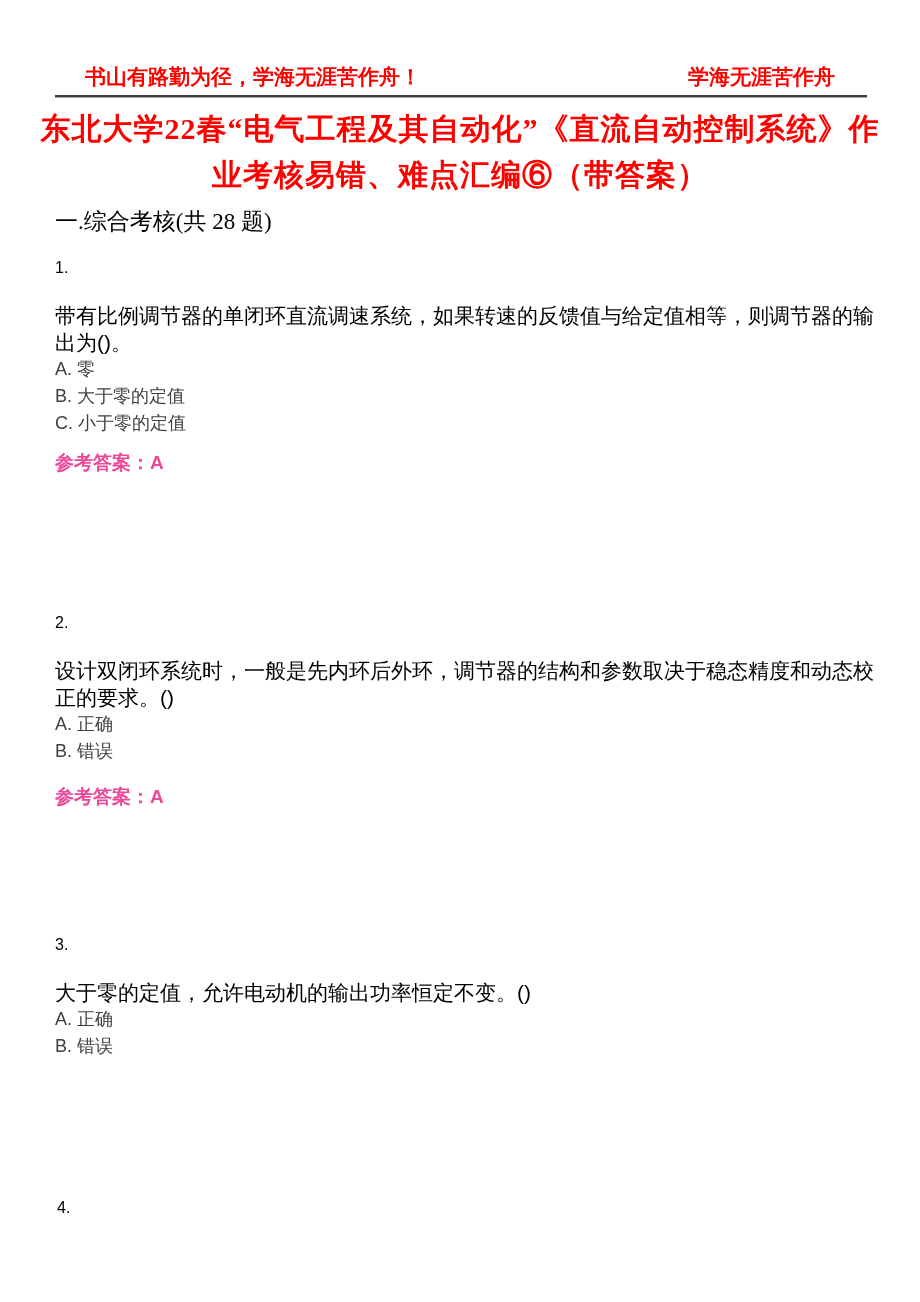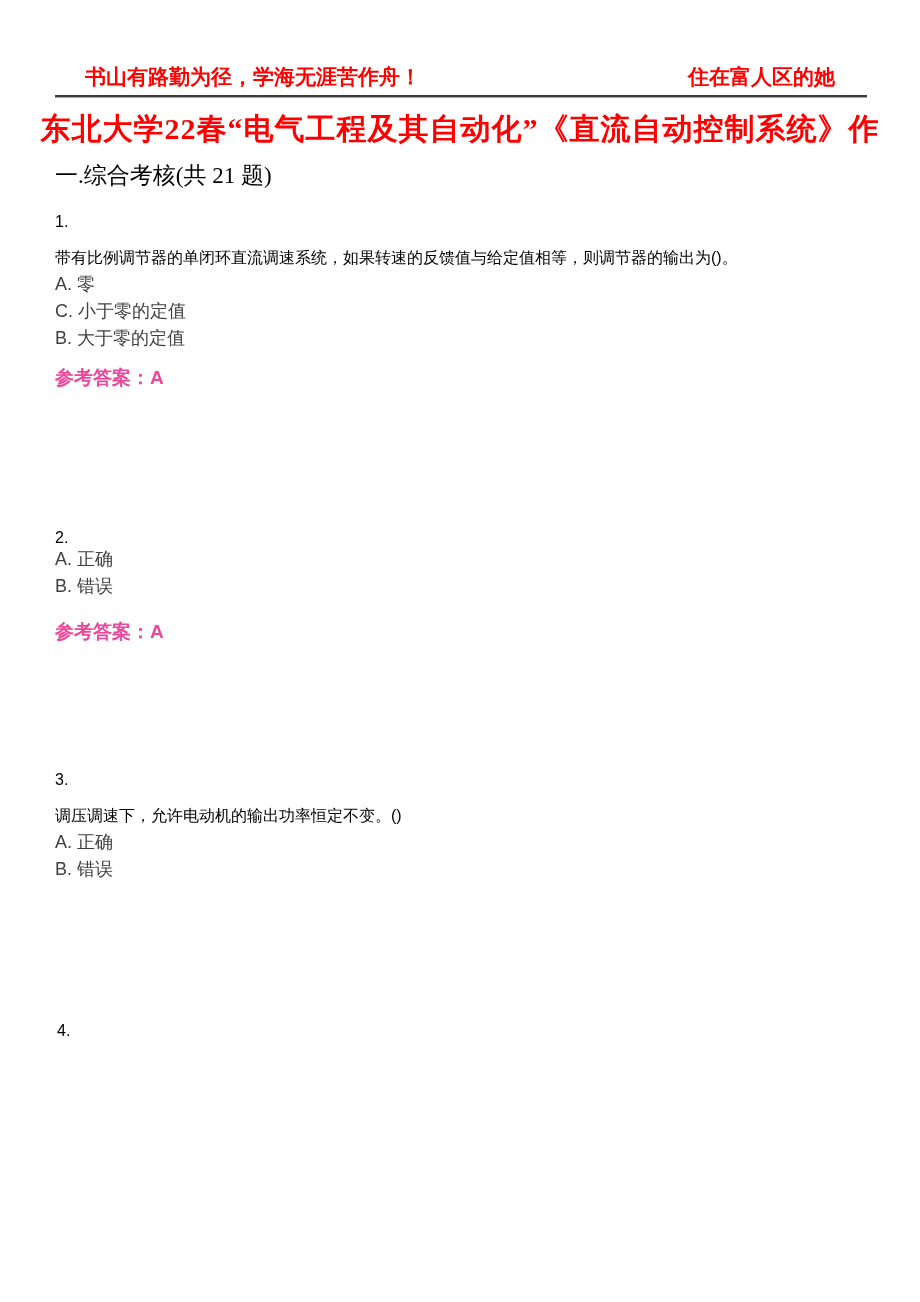--- a/index.html
+++ b/index.html
@@ -57,22 +57,22 @@
   .qnum {
     font-size: 16px;
     line-height: 16px;
     color: #000000;
   }
   .q1 { margin-top: 24px; }
   .q2 { margin-top: 140px; }
   .q3 { margin-top: 128px; }
   .q4num { margin-top: 140px; margin-left: 57px; }
   .qtext {
-    margin-top: 14px;
-    font-size: 16px;
+    margin-top: 26px;
+    font-size: 21px;
     line-height: 27px;
     color: #000000;
     max-width: 825px;
   }
   .opt {
     font-size: 18px;
     line-height: 27px;
     color: #404040;
   }
   .ans {
@@ -84,54 +84,56 @@
   }
   .q2 .ans, .q3 .ans { margin-top: 20px; }
 </style>
 </head>
 <body>
 
 <div class="page">
 
   <header class="hdr">
     <span>书山有路勤为径，学海无涯苦作舟！</span>
-    <span>住在富人区的她</span>
+    <span>学海无涯苦作舟</span>
   </header>
 
   <div class="divider"></div>
 
   <h1 class="title">
     <span class="tline">东北大学22春“电气工程及其自动化”《直流自动控制系统》作</span>
+    <span class="tline">业考核易错、难点汇编⑥（带答案）</span>
   </h1>
 
-  <h2 class="section">一.综合考核(共 21 题)</h2>
+  <h2 class="section">一.综合考核(共 28 题)</h2>
 
   <section class="q q1">
     <div class="qnum">1.</div>
     <div class="qtext">带有比例调节器的单闭环直流调速系统，如果转速的反馈值与给定值相等，则调节器的输出为()。</div>
     <div class="opts">
       <div class="opt">A. 零</div>
+      <div class="opt">B. 大于零的定值</div>
       <div class="opt">C. 小于零的定值</div>
-      <div class="opt">B. 大于零的定值</div>
     </div>
     <div class="ans"><span>参考答案：</span><span>A</span></div>
   </section>
 
   <section class="q q2">
     <div class="qnum">2.</div>
+    <div class="qtext">设计双闭环系统时，一般是先内环后外环，调节器的结构和参数取决于稳态精度和动态校正的要求。()</div>
     <div class="opts">
       <div class="opt">A. 正确</div>
       <div class="opt">B. 错误</div>
     </div>
     <div class="ans"><span>参考答案：</span><span>A</span></div>
   </section>
 
   <section class="q q3">
     <div class="qnum">3.</div>
-    <div class="qtext">调压调速下，允许电动机的输出功率恒定不变。()</div>
+    <div class="qtext">大于零的定值，允许电动机的输出功率恒定不变。()</div>
     <div class="opts">
       <div class="opt">A. 正确</div>
       <div class="opt">B. 错误</div>
     </div>
   </section>
 
   <div class="qnum q4num">4.</div>
 
 </div>
 

